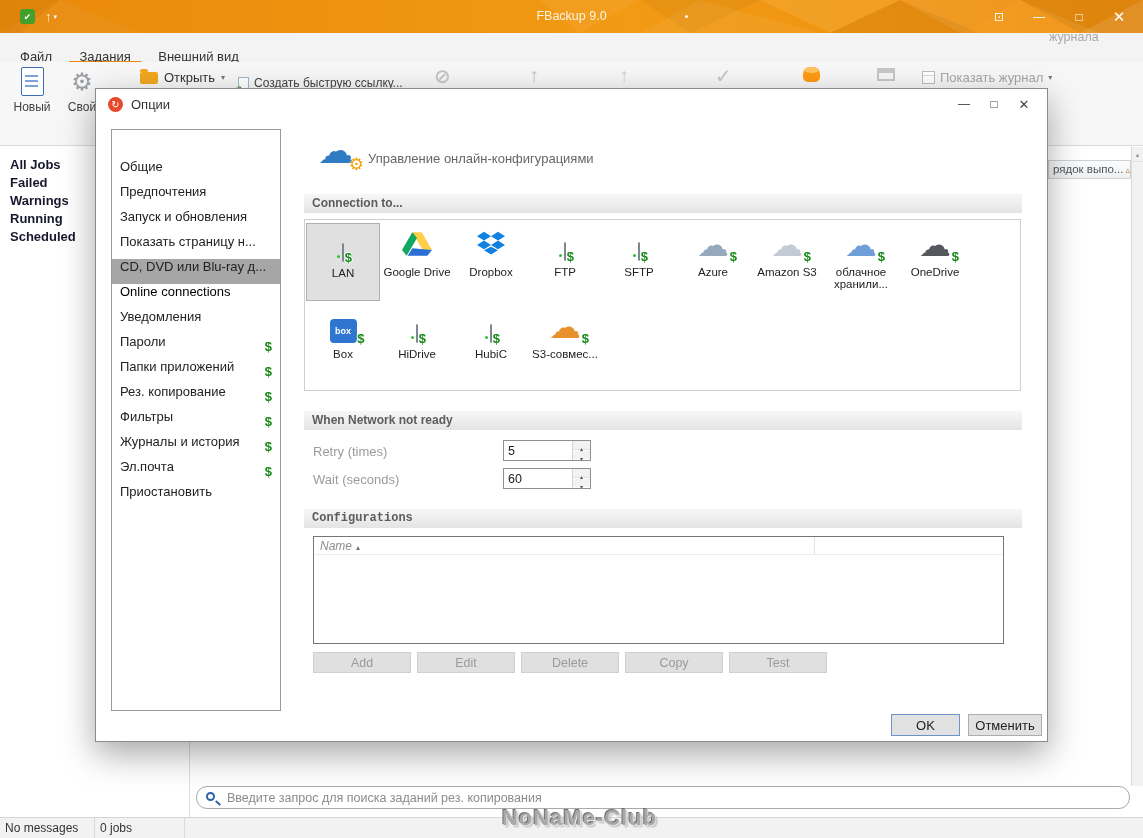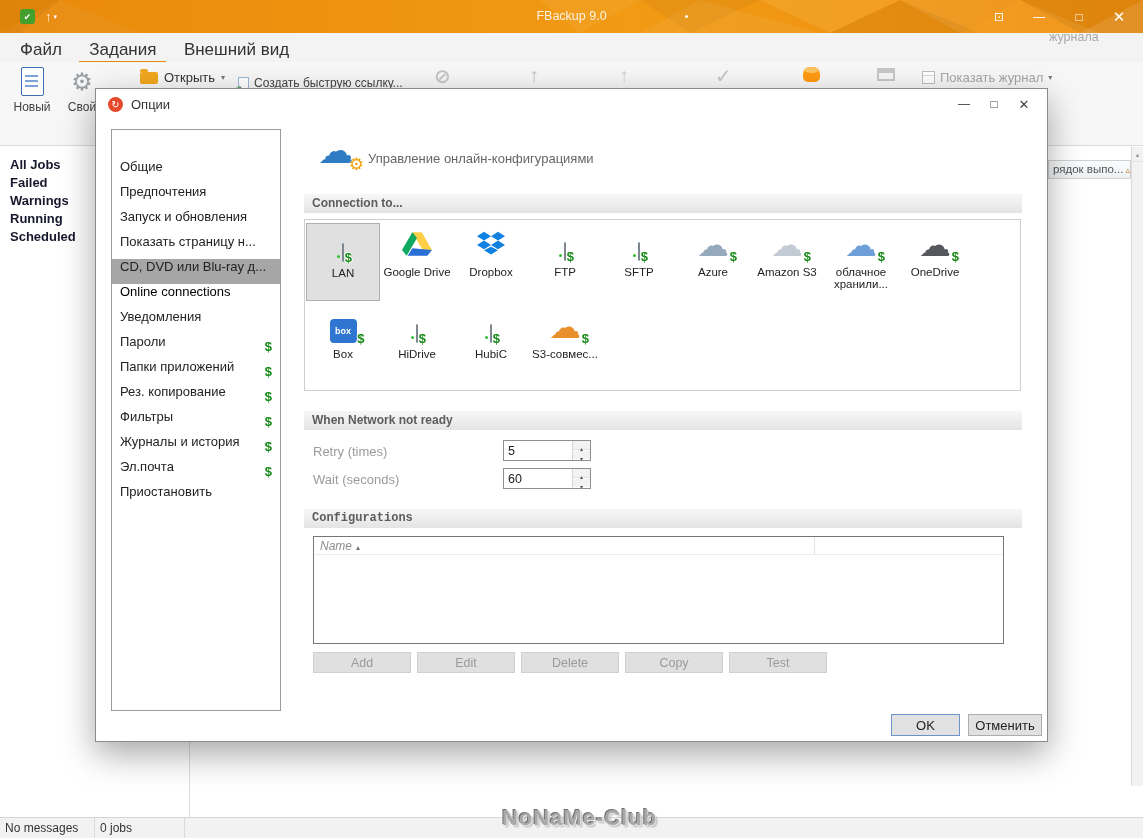--- a/index.html
+++ b/index.html
@@ -17,21 +17,21 @@
   .qat-arrow{color:#fff;font-size:13px;font-weight:bold;display:flex;align-items:center;gap:2px;}
   .qat-caret{font-size:7px;}
   .tb-title{position:absolute;left:50%;top:9px;transform:translateX(-50%);color:#fdf3e1;font-size:12.5px;z-index:2;}
   .tb-dot{position:absolute;left:685px;top:15px;width:3px;height:3px;border-radius:50%;background:rgba(255,255,255,.95);z-index:2;}
   .win-controls{position:absolute;right:4px;top:0;height:33px;display:flex;z-index:2;}
   .win-btn{width:40px;height:33px;display:flex;align-items:center;justify-content:center;color:#fff;font-size:12px;cursor:default;}
   .win-btn.close{font-size:15px;}
 
   
   .menubar{position:absolute;left:0;top:33px;width:1143px;height:29px;background:#f3f3f3;}
-  .tab{display:inline-block;height:29px;line-height:27px;padding:3px 10px;margin-left:3px;font-size:17px;color:#333;}
+  .tab{display:inline-block;height:29px;line-height:27px;padding:10px 10px;margin-left:3px;font-size:13px;color:#333;}
   .tab.first{margin-left:10px;}
   .tab.active{border-bottom:3px solid #e8880c;line-height:24px;}
 
   
   .ribbon{position:absolute;left:0;top:62px;width:1143px;height:84px;background:#f7f7f7;border-bottom:1px solid #dadada;}
   .rb-new{position:absolute;left:8px;top:5px;width:48px;text-align:center;}
   .doc-icon{width:23px;height:29px;margin:0 auto;background:#fff;border:1px solid #3a6db5;border-radius:2px;position:relative;}
   .doc-icon:before{content:"";position:absolute;left:3px;top:7px;width:13px;height:2px;background:#7da3d6;
                    box-shadow:0 5px 0 #7da3d6,0 10px 0 #7da3d6;}
   .rb-label{font-size:12px;color:#444;margin-top:4px;}
@@ -246,20 +246,26 @@
   </div>
 
   <div class="main-area"></div>
   <div class="partial-header">
     <span>рядок выпо...</span><span class="partial-sort">▵</span>
   </div>
   <div class="scrollbar">
     <div class="scroll-up">▴</div>
   </div>
 
+  <div class="search-wrap">
+    <div class="search-box">
+      <span class="mag"></span>
+      <input class="search-input" placeholder="Введите запрос для поиска заданий рез. копирования" style="">
+    </div>
+  </div>
 
   <div class="statusbar">
     <div class="sb-cell c1">No messages</div>
     <div class="sb-cell c2">0 jobs</div>
   </div>
 
   <div class="watermark">NoNaMe-Club</div>
 
   <div class="dialog">
     <div class="dlg-titlebar">

